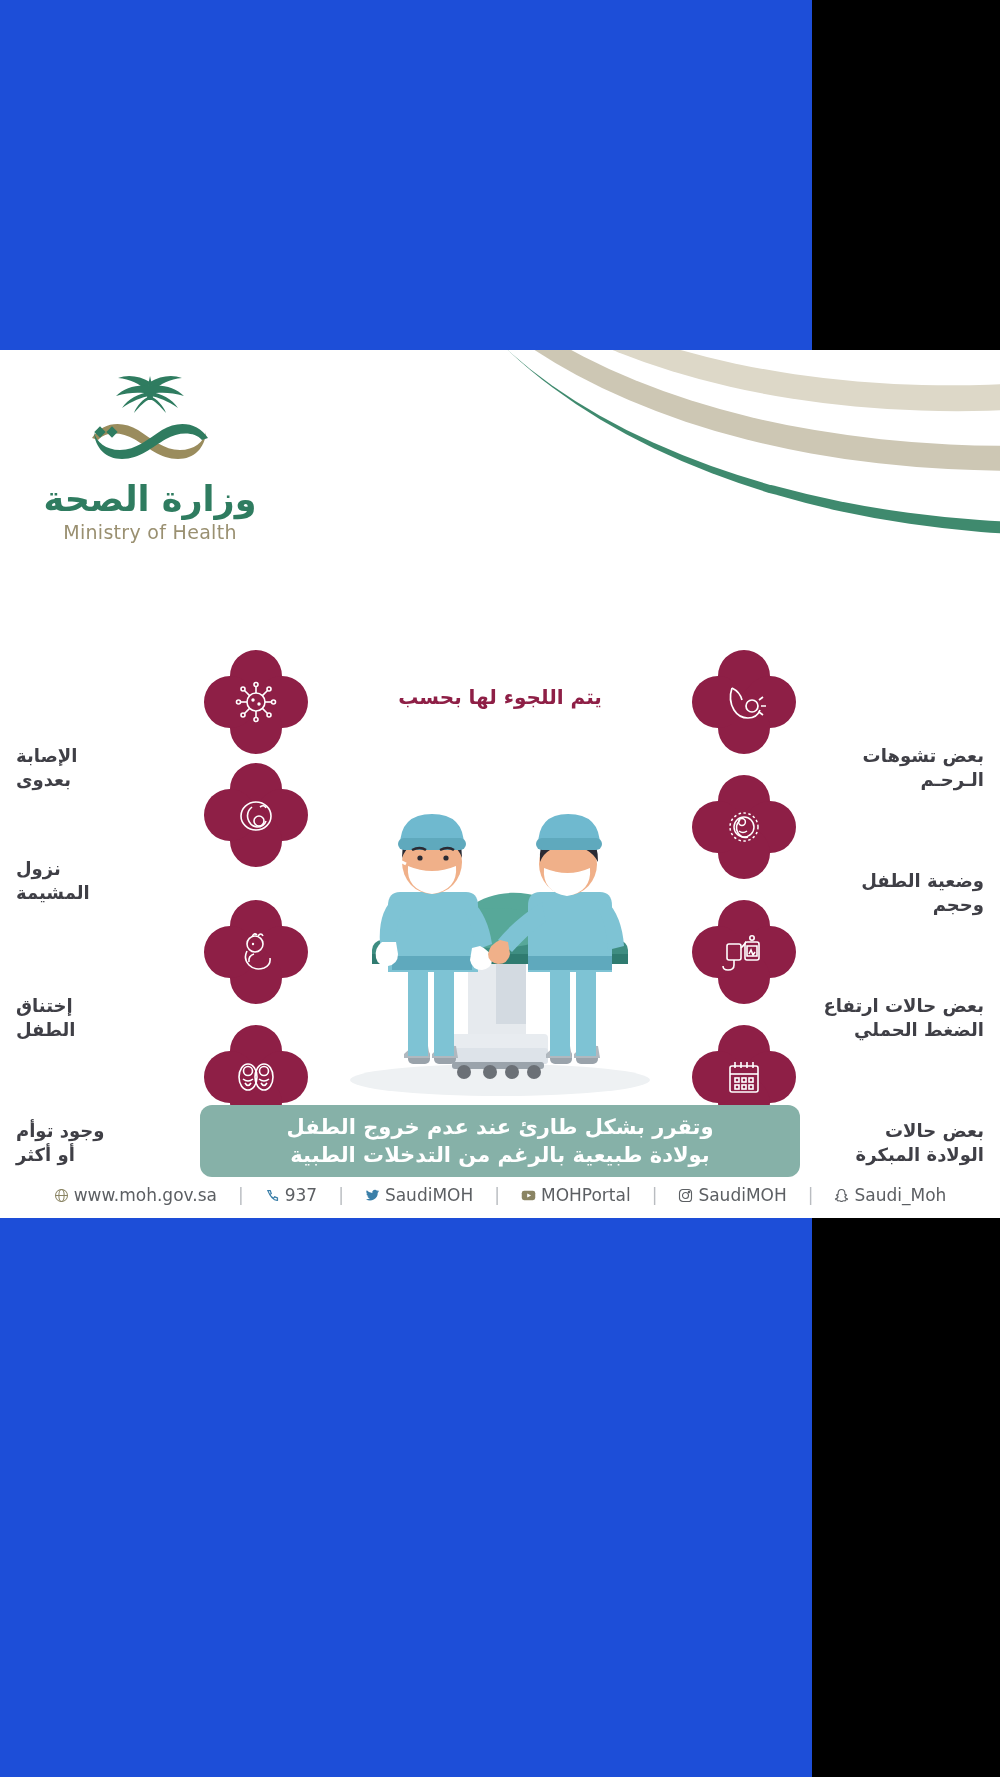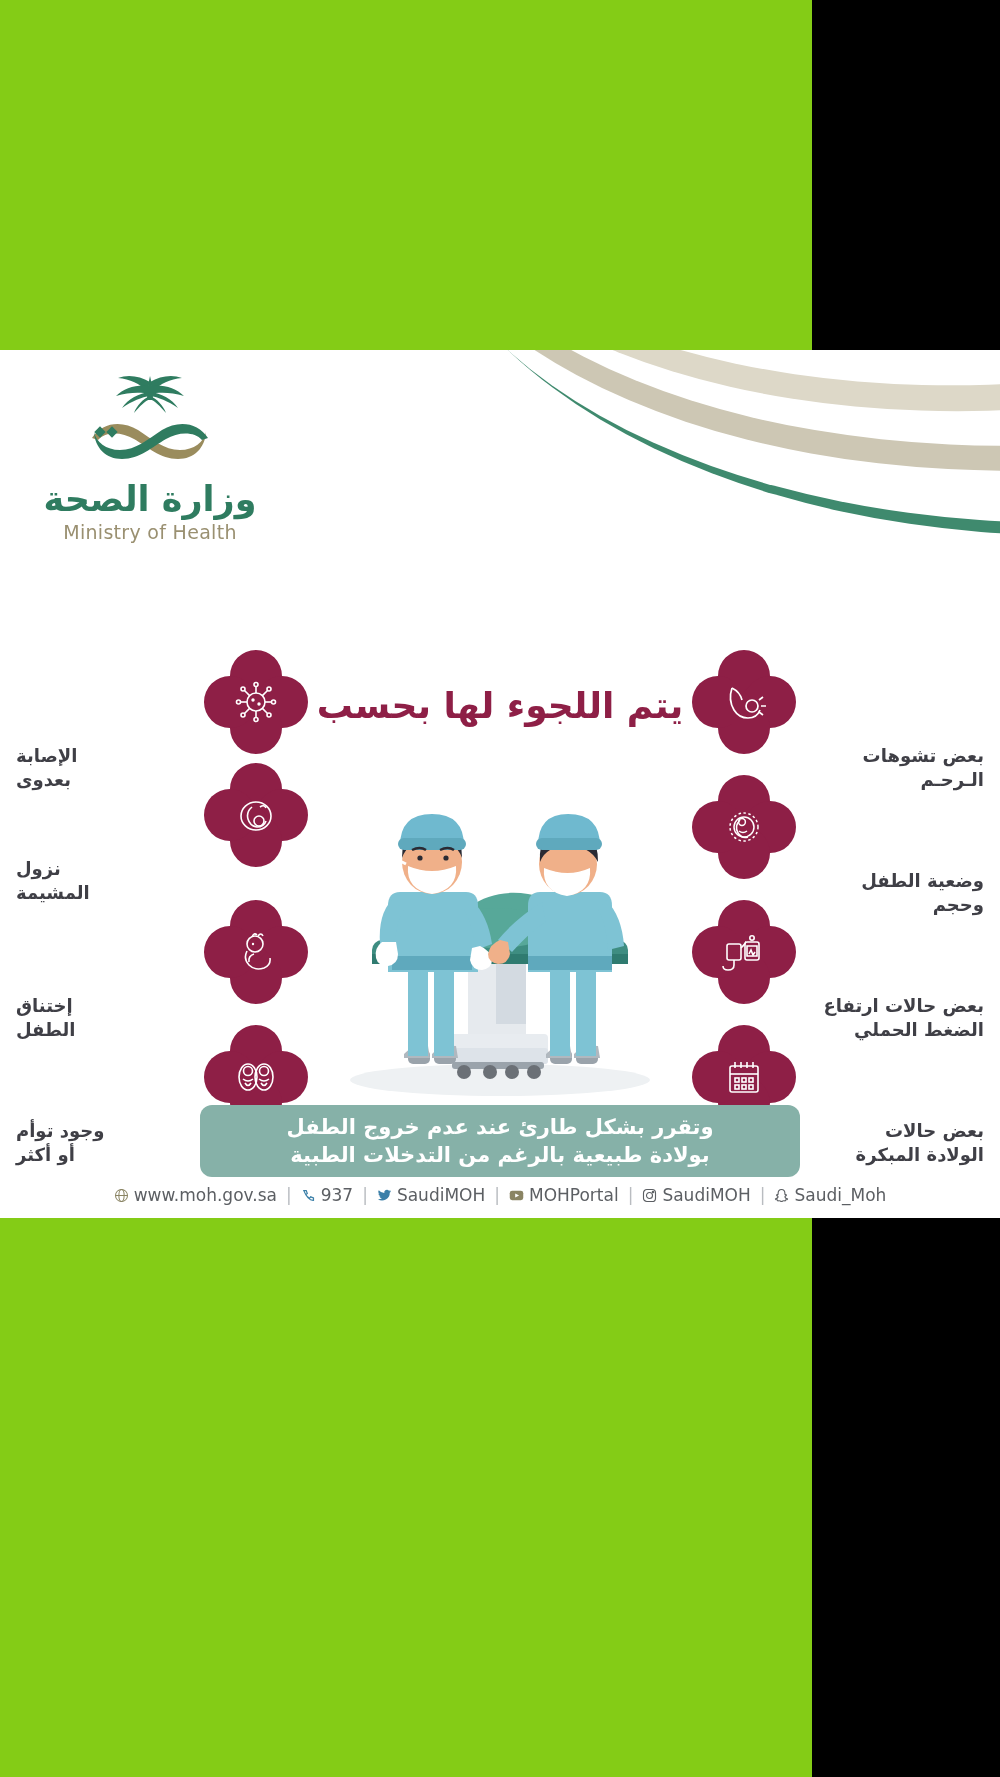--- a/index.html
+++ b/index.html
@@ -2,21 +2,21 @@
 <html><head>
 <meta charset="utf-8">
 <style>
   * { box-sizing: border-box; margin: 0; padding: 0; }
   html, body {
     width: 1000px; height: 1777px;
     background: #000; overflow: hidden;
     font-family: "DejaVu Sans", "Liberation Sans", sans-serif;
   }
 
-  #stage { position: relative; width: 812px; height: 1777px; background: #84cc16; }
+  #stage { position: relative; width: 812px; height: 1777px; background: #1d4ed8; }
 
   
   #poster {
     position: absolute; left: 0; top: 350px;
     width: 1000px; height: 868px;
     background: #ffffff; overflow: hidden;
   }
 
   
   .swoosh { position: absolute; pointer-events: none; }
@@ -47,21 +47,21 @@
   .logo-en { font-size: 19px; color: #9a9071; margin-top: 2px; letter-spacing: .3px; }
 
   
   #headline { position: absolute; top: 190px; left: 0; width: 1000px;
               text-align: center; direction: rtl; color: #a39464; }
   #headline .l1 { font-size: 38px; font-weight: 700; line-height: 1.22; letter-spacing:-.5px;}
   #headline .l2 { font-size: 38px; font-weight: 700; line-height: 1.22; letter-spacing:-.5px;}
 
   
   #subhead { position: absolute; top: 335px; width: 1000px; text-align: center;
-             direction: rtl; color: #8e1f46; font-size: 36px; font-weight: 700; }
+             direction: rtl; color: #8e1f46; font-size: 20px; font-weight: 700; }
 
   
   #illus { position: absolute; left: 300px; top: 400px; width: 400px; height: 360px; }
 
   
   .col { position: absolute; top: 300px; width: 300px; }
   #col-left  { left: 18px; }
   #col-right { right: 18px; }
 
   .item { position: absolute; height: 125px; width: 300px; }
@@ -90,21 +90,21 @@
     position: absolute; left: 200px; right: 200px; top: 755px; height: 72px;
     background: #86b1a8; border-radius: 12px;
     display: flex; align-items: center; justify-content: center;
     direction: rtl; color: #ffffff; text-align: center;
     font-size: 21px; font-weight: 700; line-height: 1.35; padding: 0 41px;
   }
 
   
   #footer {
     position: absolute; left: 0; bottom: 8px; width: 1000px; height: 30px;
-    display: flex; align-items: center; justify-content: center; gap: 0;
+    display: flex; align-items: center; justify-content: center; gap: 12px;
     color: #5c5f63; font-size: 17px;
   }
   .fitem { display: flex; align-items: center; gap: 5px; padding: 0 9px; white-space: nowrap; }
   .fsep { color: #b9bcc0; }
   .fico { width: 15px; height: 15px; display:inline-block; }
 
   svg { display: block; }
 </style>
 </head>
 <body>

